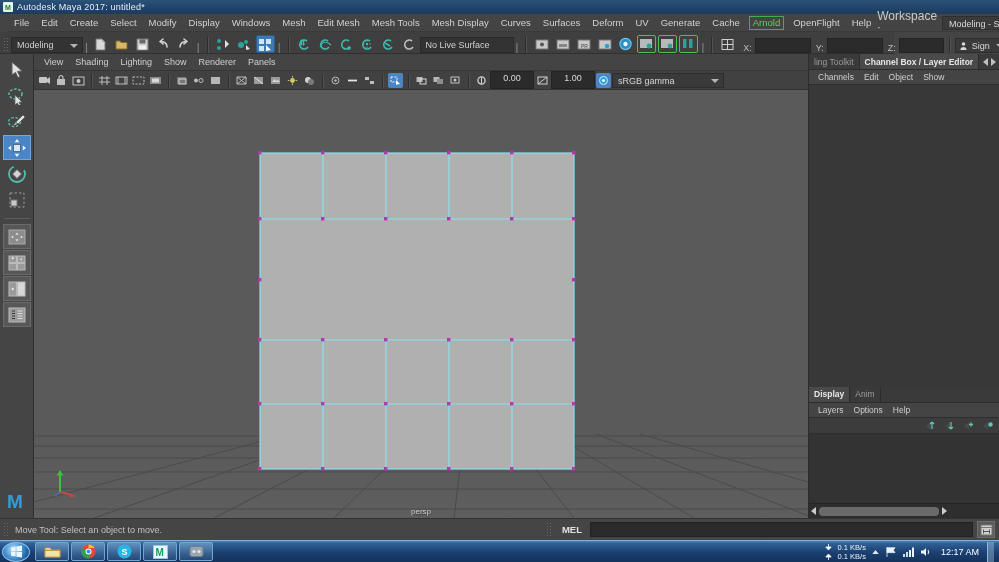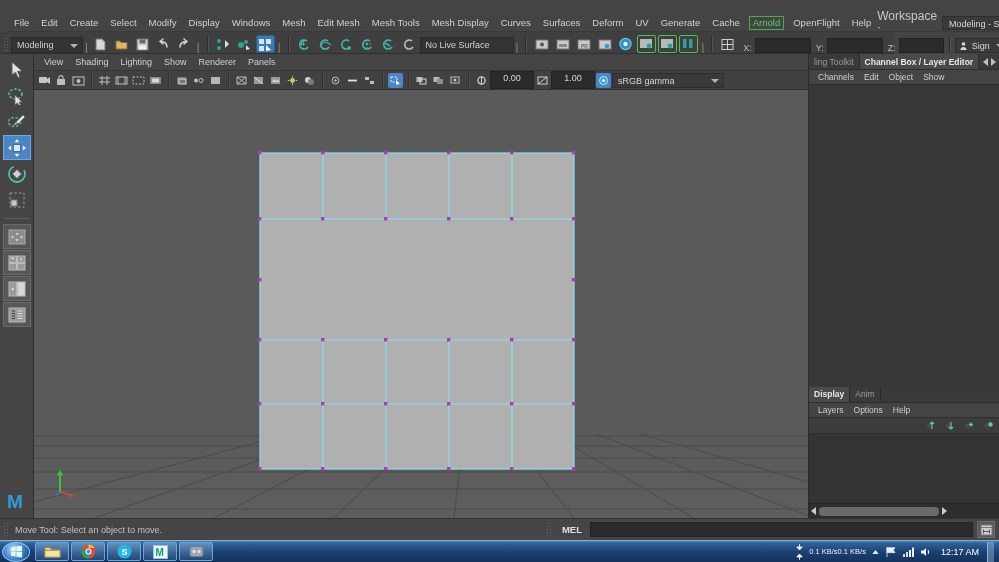--- a/index.html
+++ b/index.html
@@ -243,31 +243,35 @@
   .tb-item {
     width: 34px; height: 19px; margin: 0 1px; flex: 0 0 auto;
     background: linear-gradient(to bottom, rgba(160,205,240,.45), rgba(60,110,165,.35));
     border: 1px solid #6fa6d4; border-radius: 2px;
     display: flex; align-items: center; justify-content: center;
   }
   .tray {
     margin-left: auto; display: flex; align-items: center; gap: 5px;
     padding-right: 3px; color: #eaf2fa; font-size: 8px;
   }
-  .netspeed { display: flex; flex-direction: row; line-height: 9px; font-size: 7.5px; }
+  .netspeed { display: flex; flex-direction: column; line-height: 9px; font-size: 7.5px; }
   .clock { font-size: 9px; color: #ffffff; padding: 0 3px; }
   .showdesk { width: 7px; height: 20px; background: rgba(190,220,245,.35);
               border-left: 1px solid #8ab9e2; flex: 0 0 auto;}
   svg { display: block; }
 </style>
 </head>
 <body>
 
 <div id="app">
 
+  <div class="titlebar">
+    <div class="title-icon">M</div>
+    <div class="title-text">Autodesk Maya 2017: untitled*</div>
+  </div>
 
   <div class="menubar">
     <div class="menu-item">File</div>
     <div class="menu-item">Edit</div>
     <div class="menu-item">Create</div>
     <div class="menu-item">Select</div>
     <div class="menu-item">Modify</div>
     <div class="menu-item">Display</div>
     <div class="menu-item">Windows</div>
     <div class="menu-item">Mesh</div>
@@ -819,20 +823,21 @@
       </svg>
 
       <svg style="position:absolute;left:14px;bottom:20px" width="34" height="34" viewBox="0 0 34 34">
         <path d="M12 28 V10" stroke="#3fbf3f" stroke-width="2"></path>
         <path d="M12 6 l3.4 5.5 h-6.8z" fill="#3fbf3f"></path>
         <path d="M12 28 L24 31" stroke="#c04848" stroke-width="2"></path>
         <path d="M28 32 l-5.6 -2.6 l-.6 4.2z" fill="#c04848"></path>
         <path d="M12 28 L7 32" stroke="#4a6fc0" stroke-width="1.6"></path>
       </svg>
 
+      <div class="persp-label">persp</div>
     </div>
   </div>
 
   <div class="rightpanel">
 
     <div class="tabrow">
       <div class="tab">ling Toolkit</div>
       <div class="tab active">Channel Box / Layer Editor</div>
       <div class="tab-arrows">
         <span class="arrow-l"></span>

